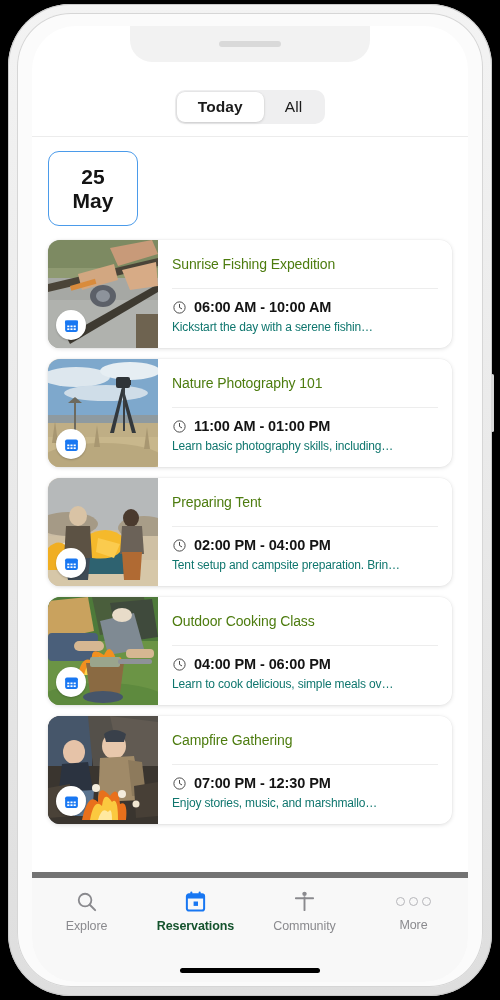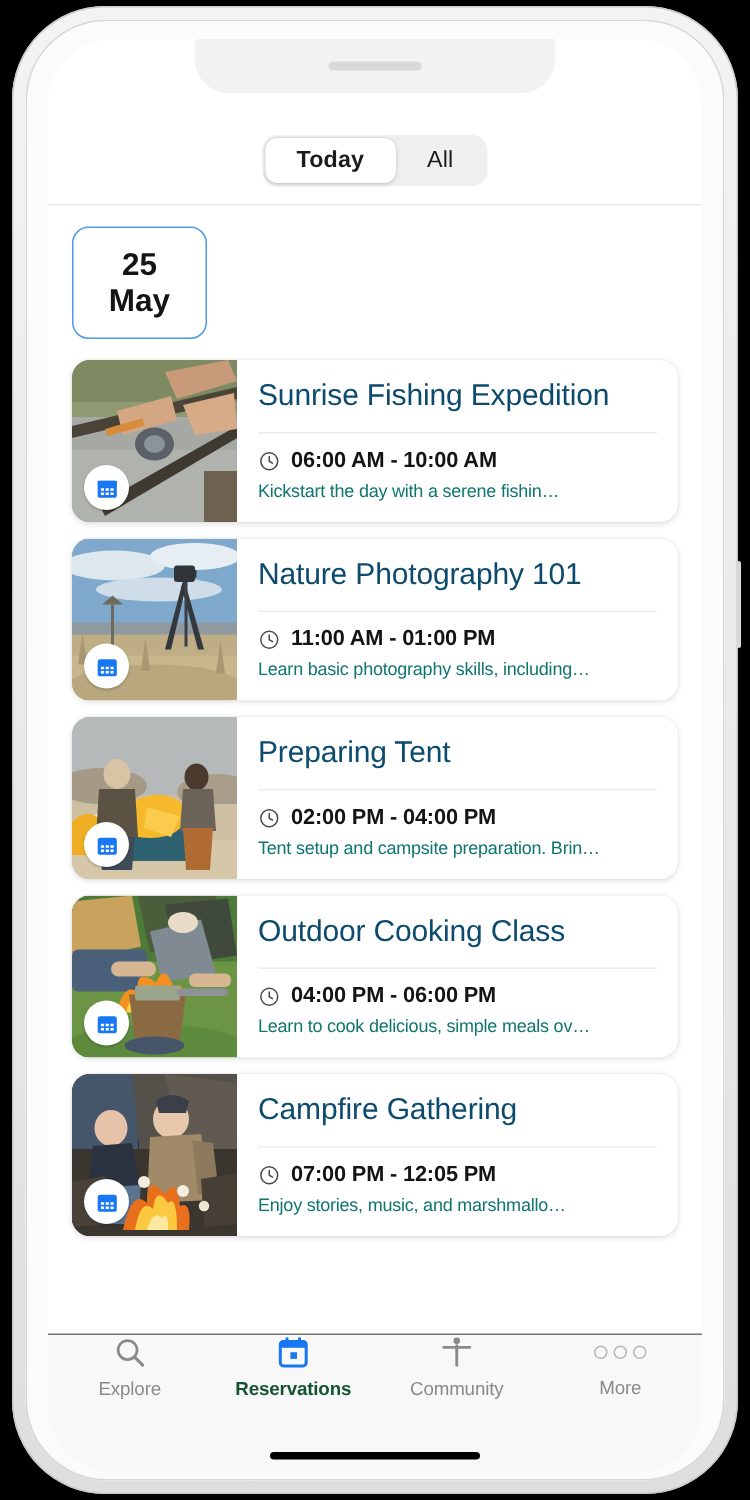--- a/index.html
+++ b/index.html
@@ -188,22 +188,22 @@
     box-shadow: 0 1px 2px rgba(0,0,0,0.2);
   }
   .event-body {
     flex: 1;
     padding: 0 14px;
     display: flex;
     flex-direction: column;
     min-width: 0;
   }
   .event-title {
-    font-size: 20px;
-    color: #0c4a6e;
+    font-size: 14px;
+    color: #4d7c0f;
     height: 48px;
     display: flex;
     align-items: center;
     border-bottom: 1px solid #ededed;
     white-space: nowrap;
     overflow: hidden;
     text-overflow: ellipsis;
     letter-spacing: -0.1px;
   }
   .event-time-row {
@@ -229,24 +229,24 @@
   }
 
   
   .tabbar {
     position: absolute;
     left: 0;
     right: 0;
     bottom: 0;
     height: 92px;
     background: #f8f8f8;
-    border-top: 1px solid #737373;
+    border-top: 6px solid #737373;
     display: flex;
     align-items: flex-start;
-    padding-top: 0;
+    padding-top: 12px;
     z-index: 15;
   }
   .tab {
     flex: 1;
     display: flex;
     flex-direction: column;
     align-items: center;
     gap: 6px;
   }
   .tab-label {
@@ -534,21 +534,21 @@
               </svg>
             </div>
           </div>
           <div class="event-body">
             <div class="event-title">Campfire Gathering</div>
             <div class="event-time-row">
               <svg width="15" height="15" viewBox="0 0 24 24">
                 <circle cx="12" cy="12" r="9" fill="none" stroke="#4a4a4a" stroke-width="1.6"></circle>
                 <path d="M12 7 L12 12 L15.5 14" fill="none" stroke="#4a4a4a" stroke-width="1.6" stroke-linecap="round"></path>
               </svg>
-              <span class="event-time">07:00 PM - 12:05 PM</span>
+              <span class="event-time">07:00 PM - 12:30 PM</span>
             </div>
             <div class="event-desc">Enjoy stories, music, and marshmallo…</div>
           </div>
         </div>
 
       </div>
     </div>
 
     <div class="tabbar">
 

